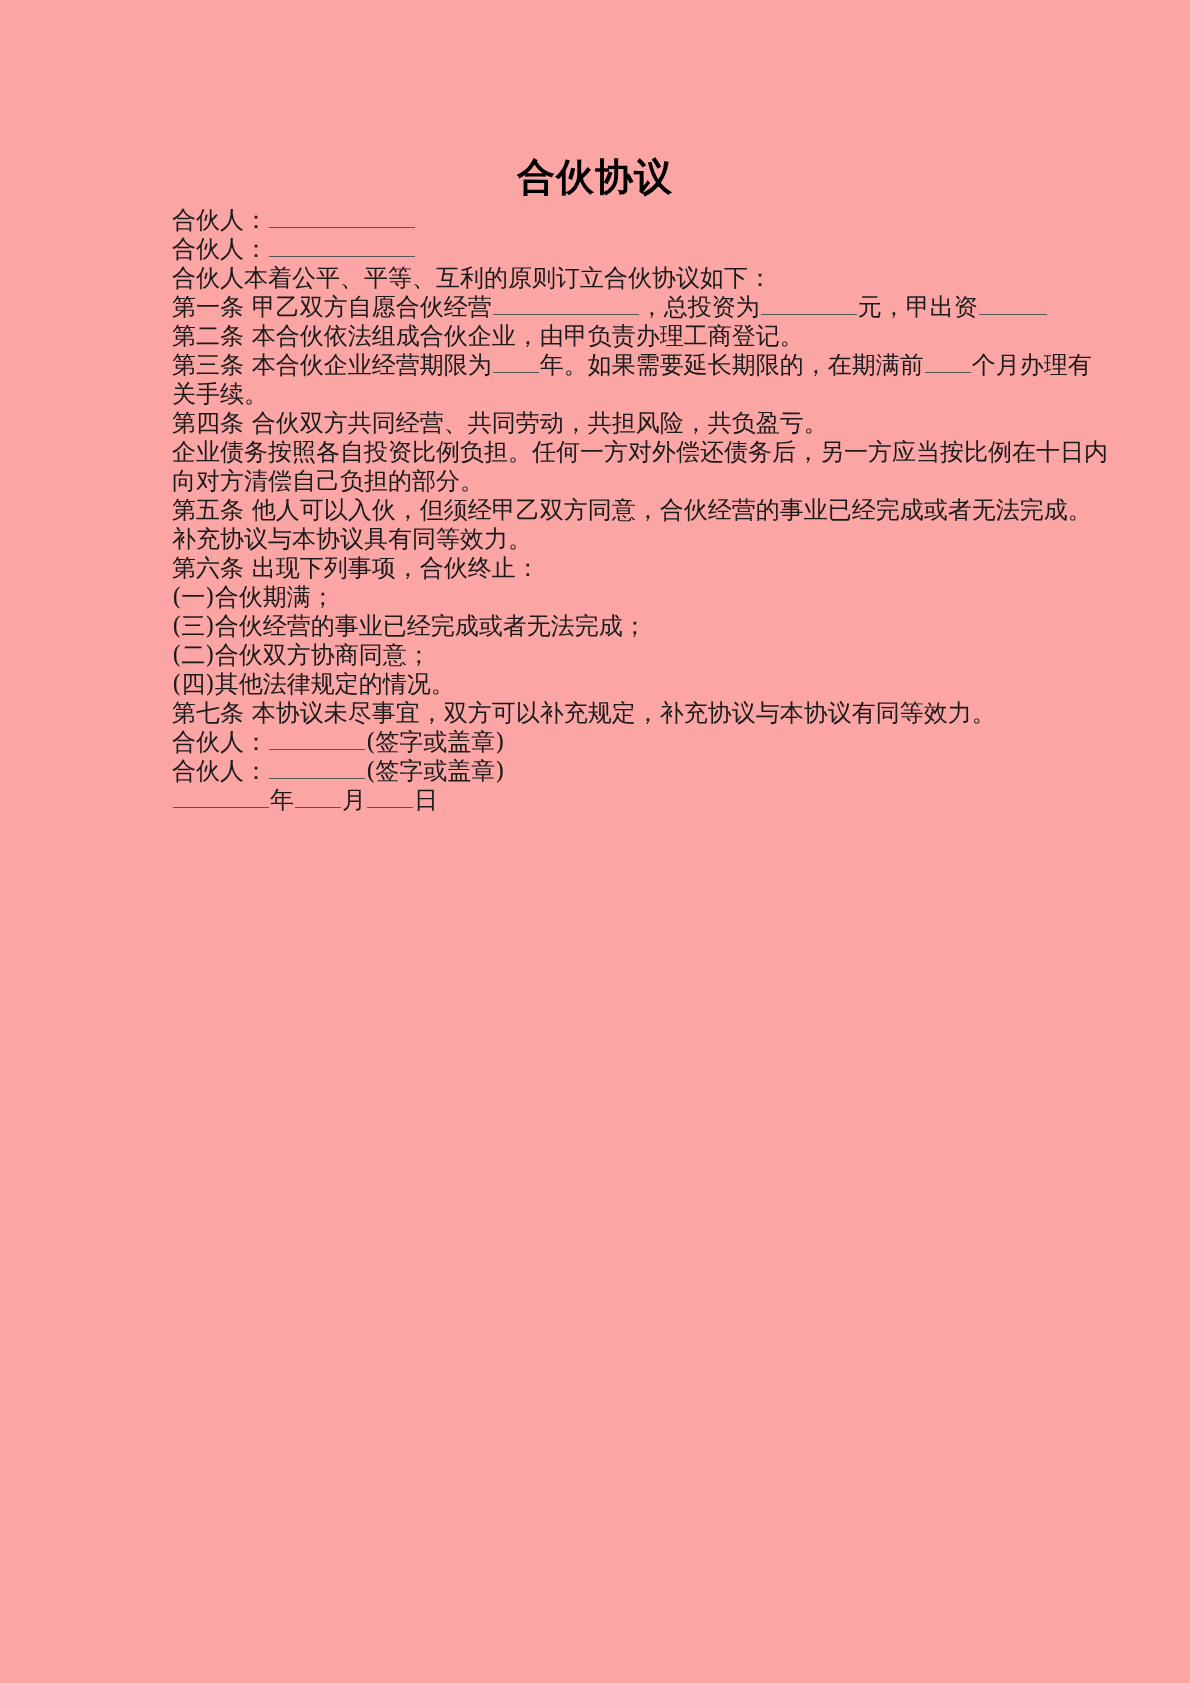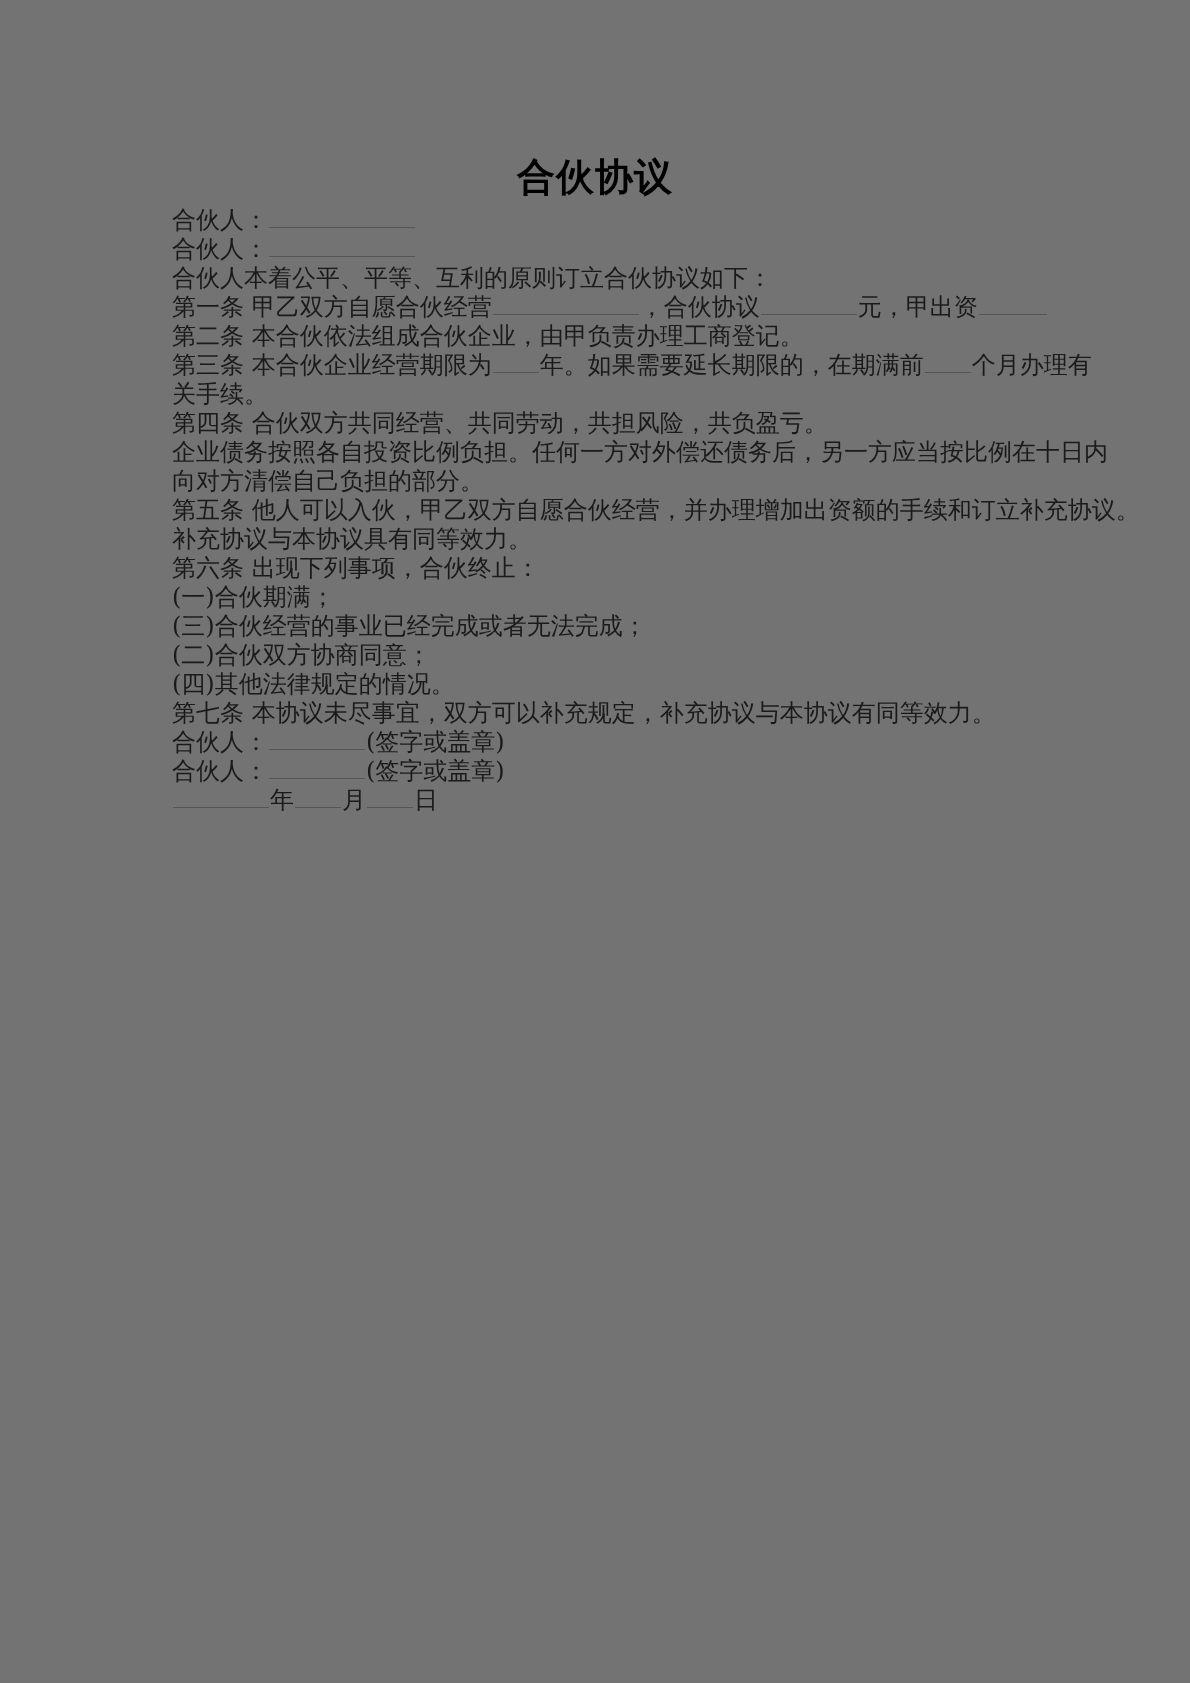--- a/index.html
+++ b/index.html
@@ -1,18 +1,18 @@
 <!DOCTYPE html>
 <html><head>
 <meta charset="utf-8">
 <style>
   html, body { margin: 0; padding: 0; background: #ffffff; }
   body { width: 1190px; height: 1683px; position: relative; overflow: hidden;
          font-family: "DejaVu Serif", "Liberation Serif", serif; color: #111; }
-  .page { position: absolute; left: 0; top: 0; width: 1190px; height: 1683px; background: #737373; }
+  .page { position: absolute; left: 0; top: 0; width: 1190px; height: 1683px; background: #fca5a5; }
   .title { position: absolute; left: 0; width: 1190px; top: 152px; text-align: center;
            font-size: 38px; font-weight: bold; letter-spacing: 1px; color: #000; }
   .body { position: absolute; left: 172px; top: 206px; width: 772px; }
   .line { font-size: 24px; line-height: 29px; height: 29px; white-space: nowrap; overflow: visible; color: #1a1a1a; }
   .blank { display: inline-block; border-bottom: 1px solid #555; height: 17px; vertical-align: baseline; margin: 0 1px; }
   .w15 { width: 146px; } .w10 { width: 96px; } .w5 { width: 46px; } .w7 { width: 68px; } .w3 { width: 30px; }
 </style>
 </head>
 <body>
 
@@ -21,31 +21,31 @@
 
   <div class="body">
     <div class="line">
       <span>合伙人：</span><span class="blank w15"></span>
     </div>
     <div class="line">
       <span>合伙人：</span><span class="blank w15"></span>
     </div>
     <div class="line">合伙人本着公平、平等、互利的原则订立合伙协议如下：</div>
     <div class="line">
-      <span>第一条  甲乙双方自愿合伙经营</span><span class="blank w15"></span><span>，合伙协议</span><span class="blank w10"></span><span>元，甲出资</span><span class="blank w7"></span>
+      <span>第一条  甲乙双方自愿合伙经营</span><span class="blank w15"></span><span>，总投资为</span><span class="blank w10"></span><span>元，甲出资</span><span class="blank w7"></span>
     </div>
     <div class="line">第二条  本合伙依法组成合伙企业，由甲负责办理工商登记。</div>
     <div class="line">
       <span>第三条  本合伙企业经营期限为</span><span class="blank w5"></span><span>年。如果需要延长期限的，在期满前</span><span class="blank w5"></span><span>个月办理有</span>
     </div>
     <div class="line">关手续。</div>
     <div class="line">第四条  合伙双方共同经营、共同劳动，共担风险，共负盈亏。</div>
     <div class="line">企业债务按照各自投资比例负担。任何一方对外偿还债务后，另一方应当按比例在十日内</div>
     <div class="line">向对方清偿自己负担的部分。</div>
-    <div class="line">第五条  他人可以入伙，甲乙双方自愿合伙经营，并办理增加出资额的手续和订立补充协议。</div>
+    <div class="line">第五条  他人可以入伙，但须经甲乙双方同意，合伙经营的事业已经完成或者无法完成。</div>
     <div class="line">补充协议与本协议具有同等效力。</div>
     <div class="line">第六条  出现下列事项，合伙终止：</div>
     <div class="line">(一)合伙期满；</div>
     <div class="line">(三)合伙经营的事业已经完成或者无法完成；</div>
     <div class="line">(二)合伙双方协商同意；</div>
     <div class="line">(四)其他法律规定的情况。</div>
     <div class="line">第七条  本协议未尽事宜，双方可以补充规定，补充协议与本协议有同等效力。</div>
     <div class="line">
       <span>合伙人：</span><span class="blank w10"></span><span>(签字或盖章)</span>
     </div>

